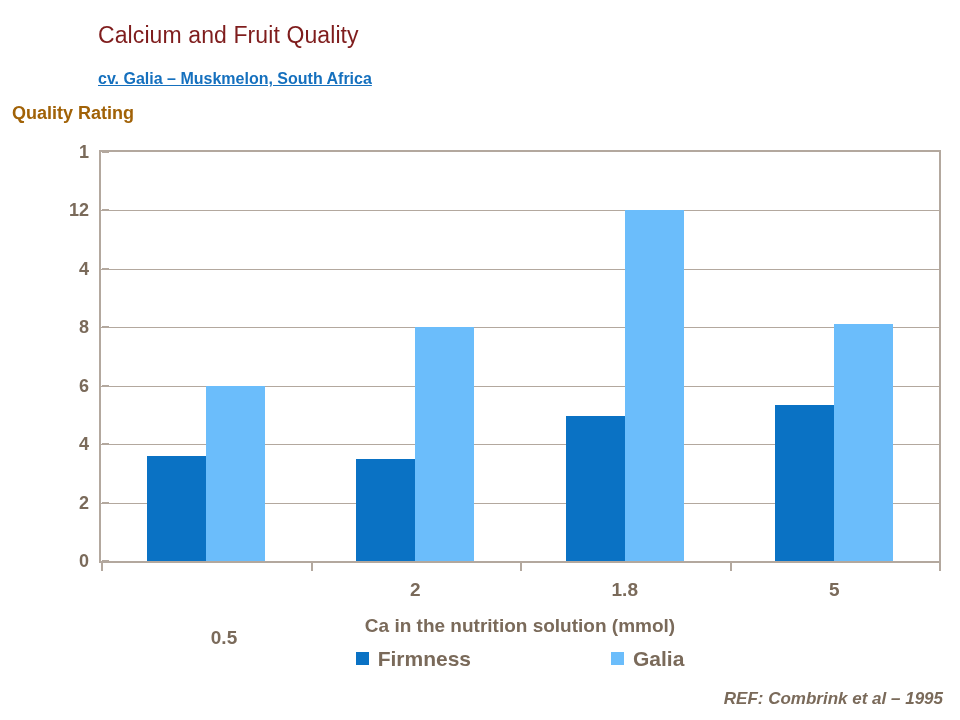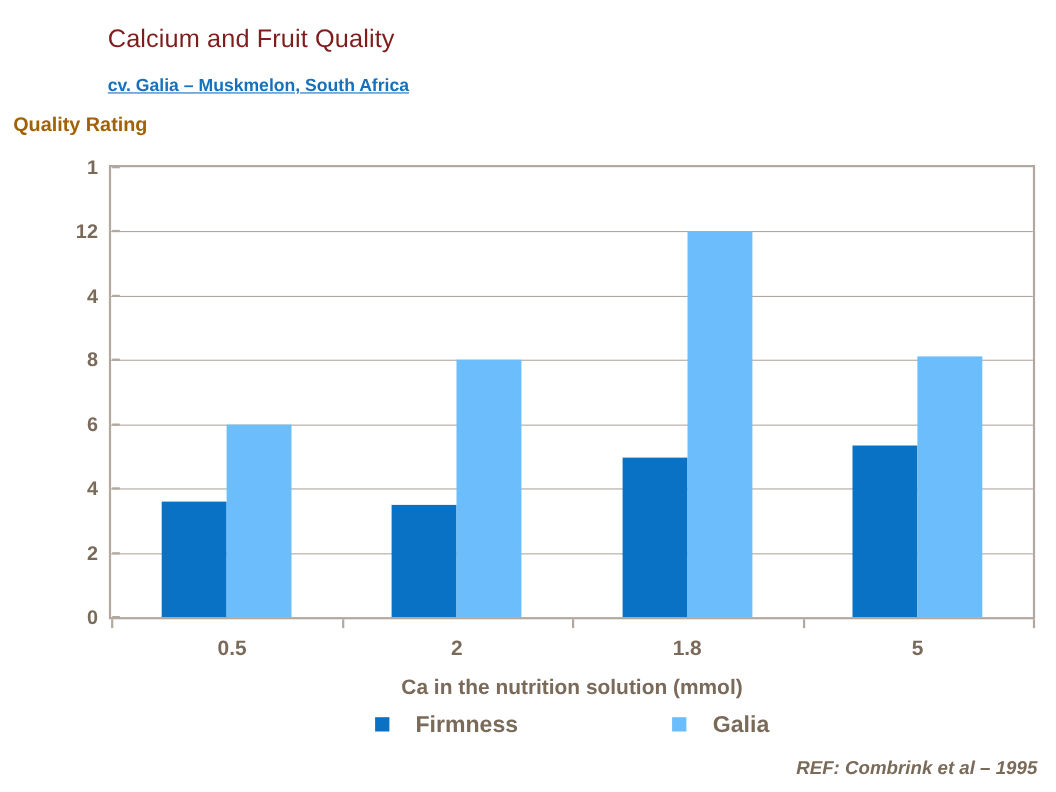--- a/index.html
+++ b/index.html
@@ -150,21 +150,21 @@
     left: 0;
     top: 648px;
     width: 1040px;
     display: flex;
     justify-content: center;
     gap: 140px;
   }
   .legend-entry {
     display: flex;
     align-items: center;
-    gap: 24px;
+    gap: 9px;
   }
   .legend-swatch {
     width: 13px;
     height: 13px;
     display: block;
   }
   .legend-swatch.firmness { background: #0A72C4; }
   .legend-swatch.crack    { background: #6BBDFB; }
   .legend-label {
     font-size: 21px;
@@ -236,21 +236,21 @@
     <div class="y-tick-label" style="top: 2px;">1</div>
     <div class="y-tick-mark" style="top: 2px;"></div>
   </div>
 
 <div id="x-axis">
     <div class="x-tick-mark" style="left: 101px;"></div>
     <div class="x-tick-mark" style="left: 310.5px;"></div>
     <div class="x-tick-mark" style="left: 520px;"></div>
     <div class="x-tick-mark" style="left: 729.5px;"></div>
     <div class="x-tick-mark" style="left: 939px;"></div>
-    <div class="x-tick-label" style="left: 151px;">0.5</div>
+    <div class="x-tick-label" style="left: 164px; margin-top: 48px;">0.5</div>
     <div class="x-tick-label" style="left: 355.25px;">2</div>
     <div class="x-tick-label" style="left: 564.75px;">1.8</div>
     <div class="x-tick-label" style="left: 774.25px;">5</div>
   </div>
 
 <div id="x-axis-title">Ca in the nutrition solution (mmol)</div>
 
 <div id="legend">
     <div class="legend-entry">
       <span class="legend-swatch firmness"></span>

